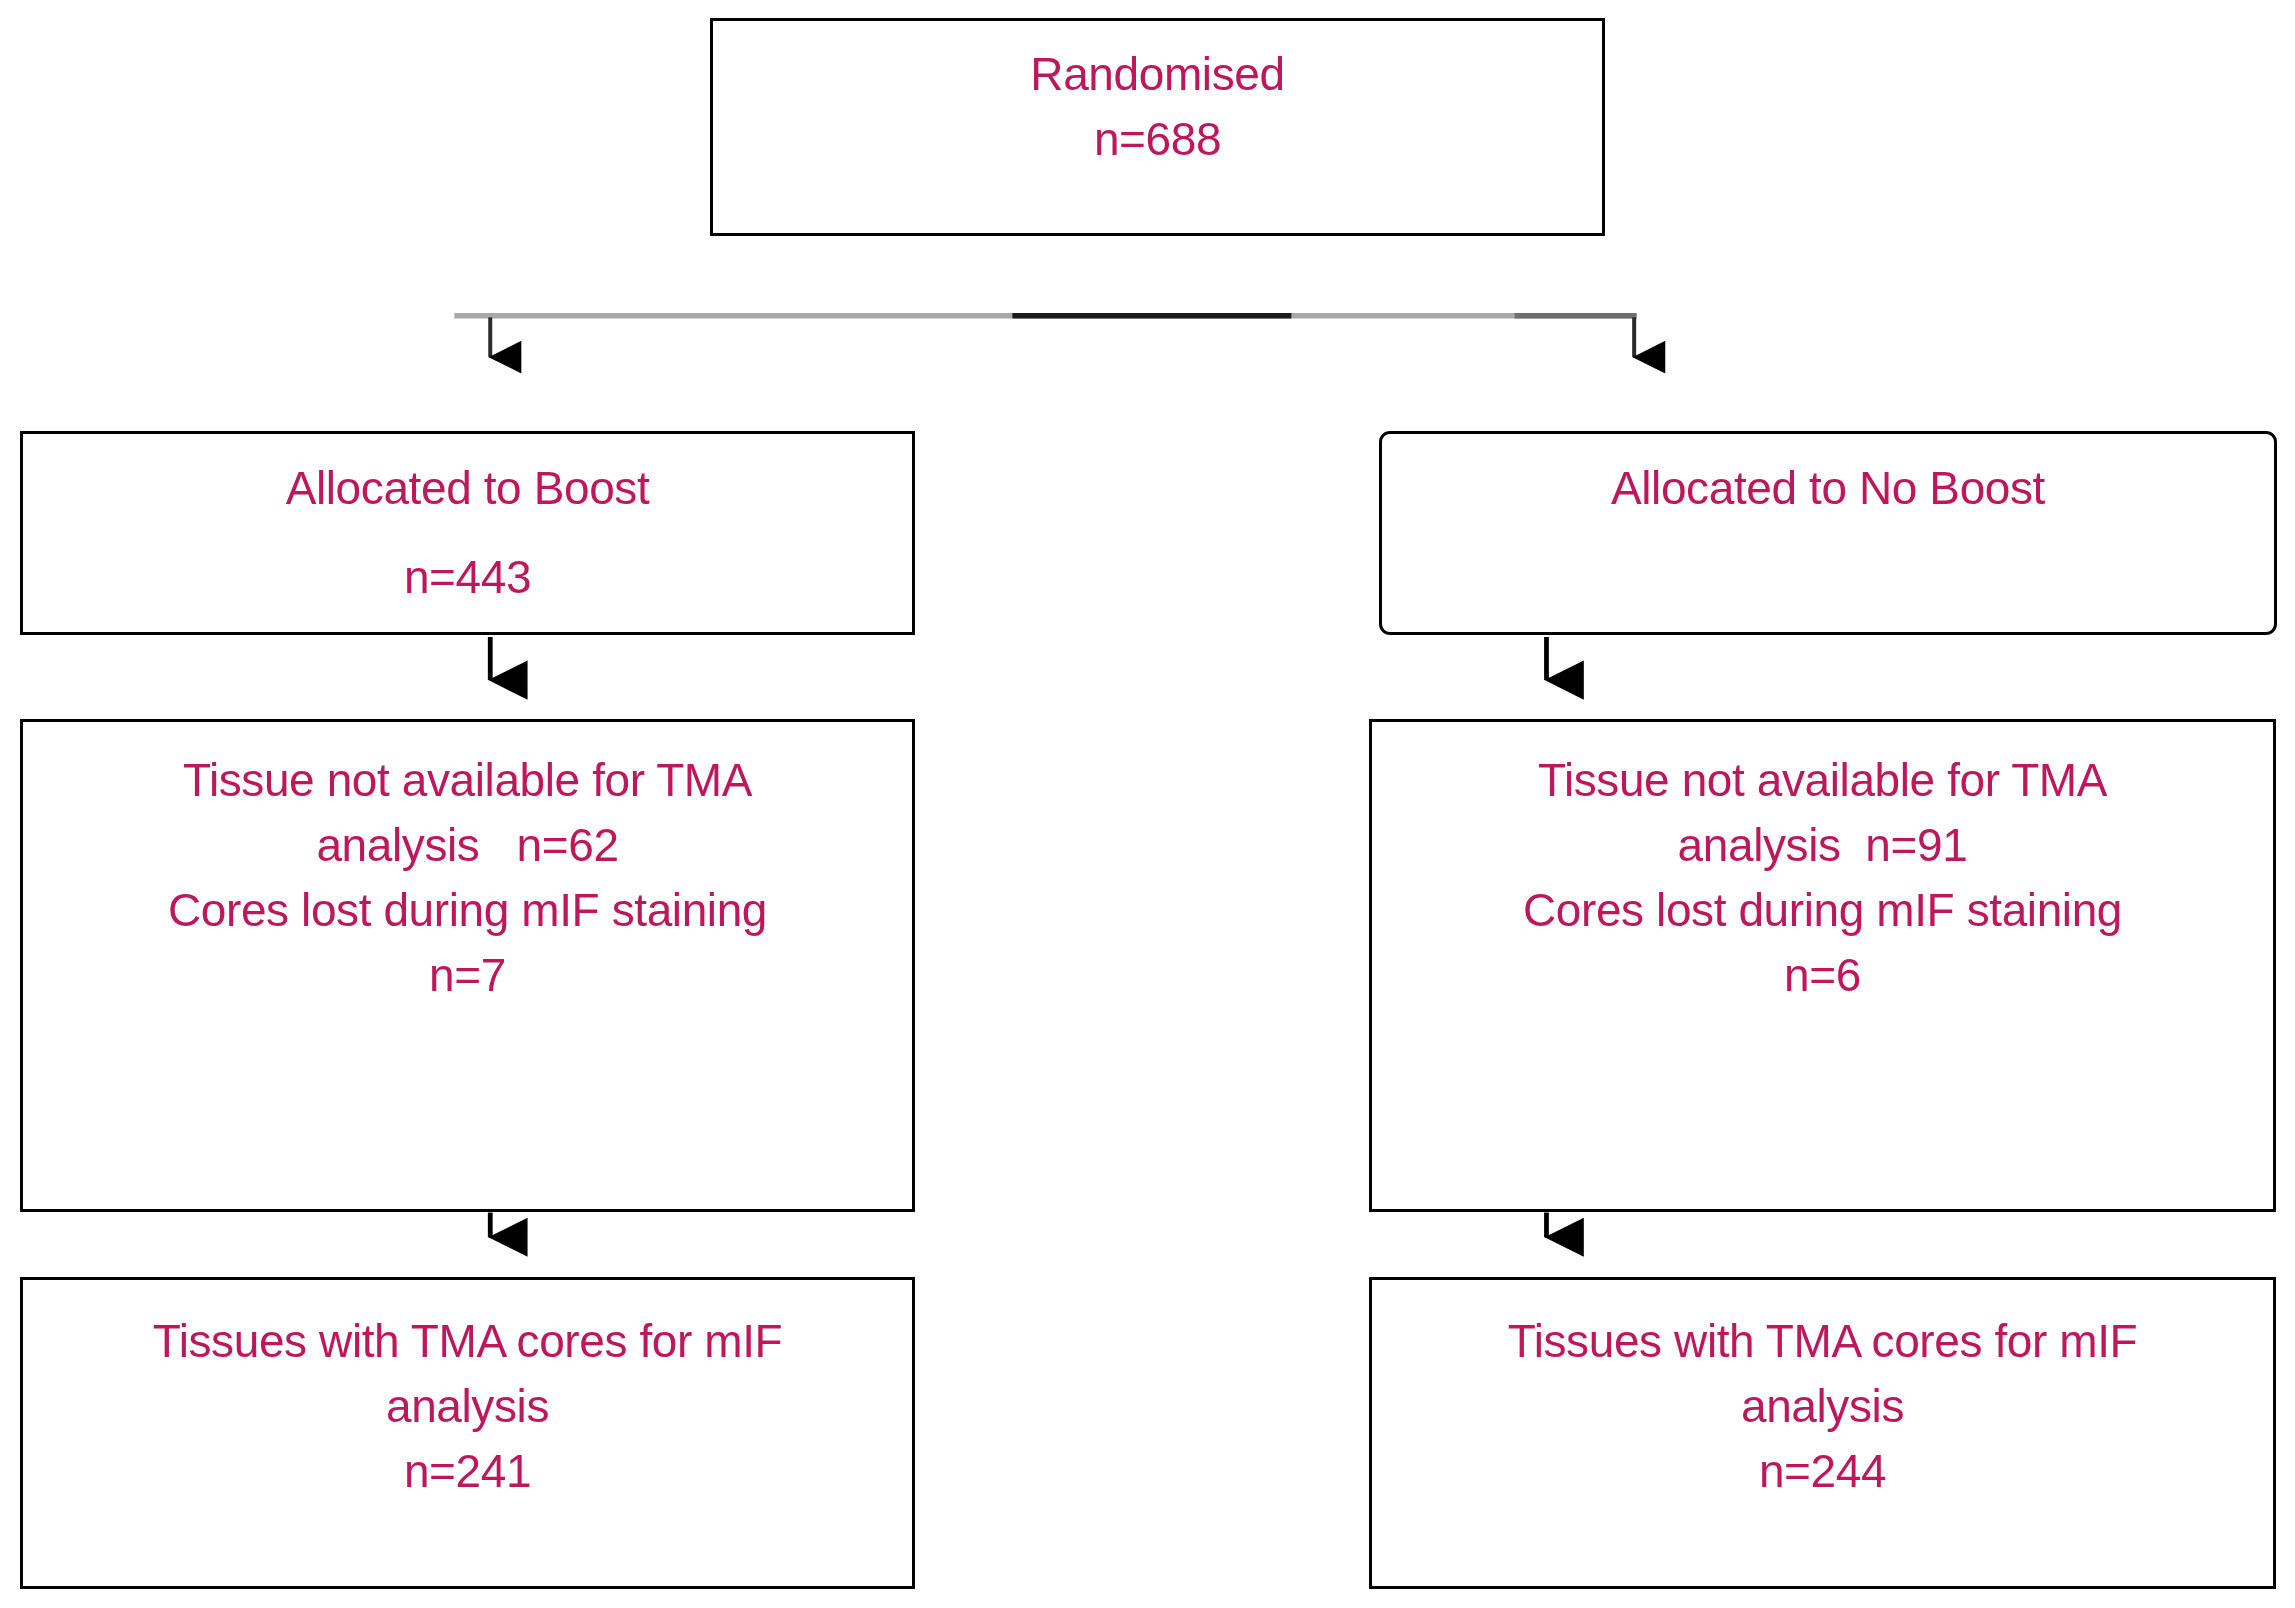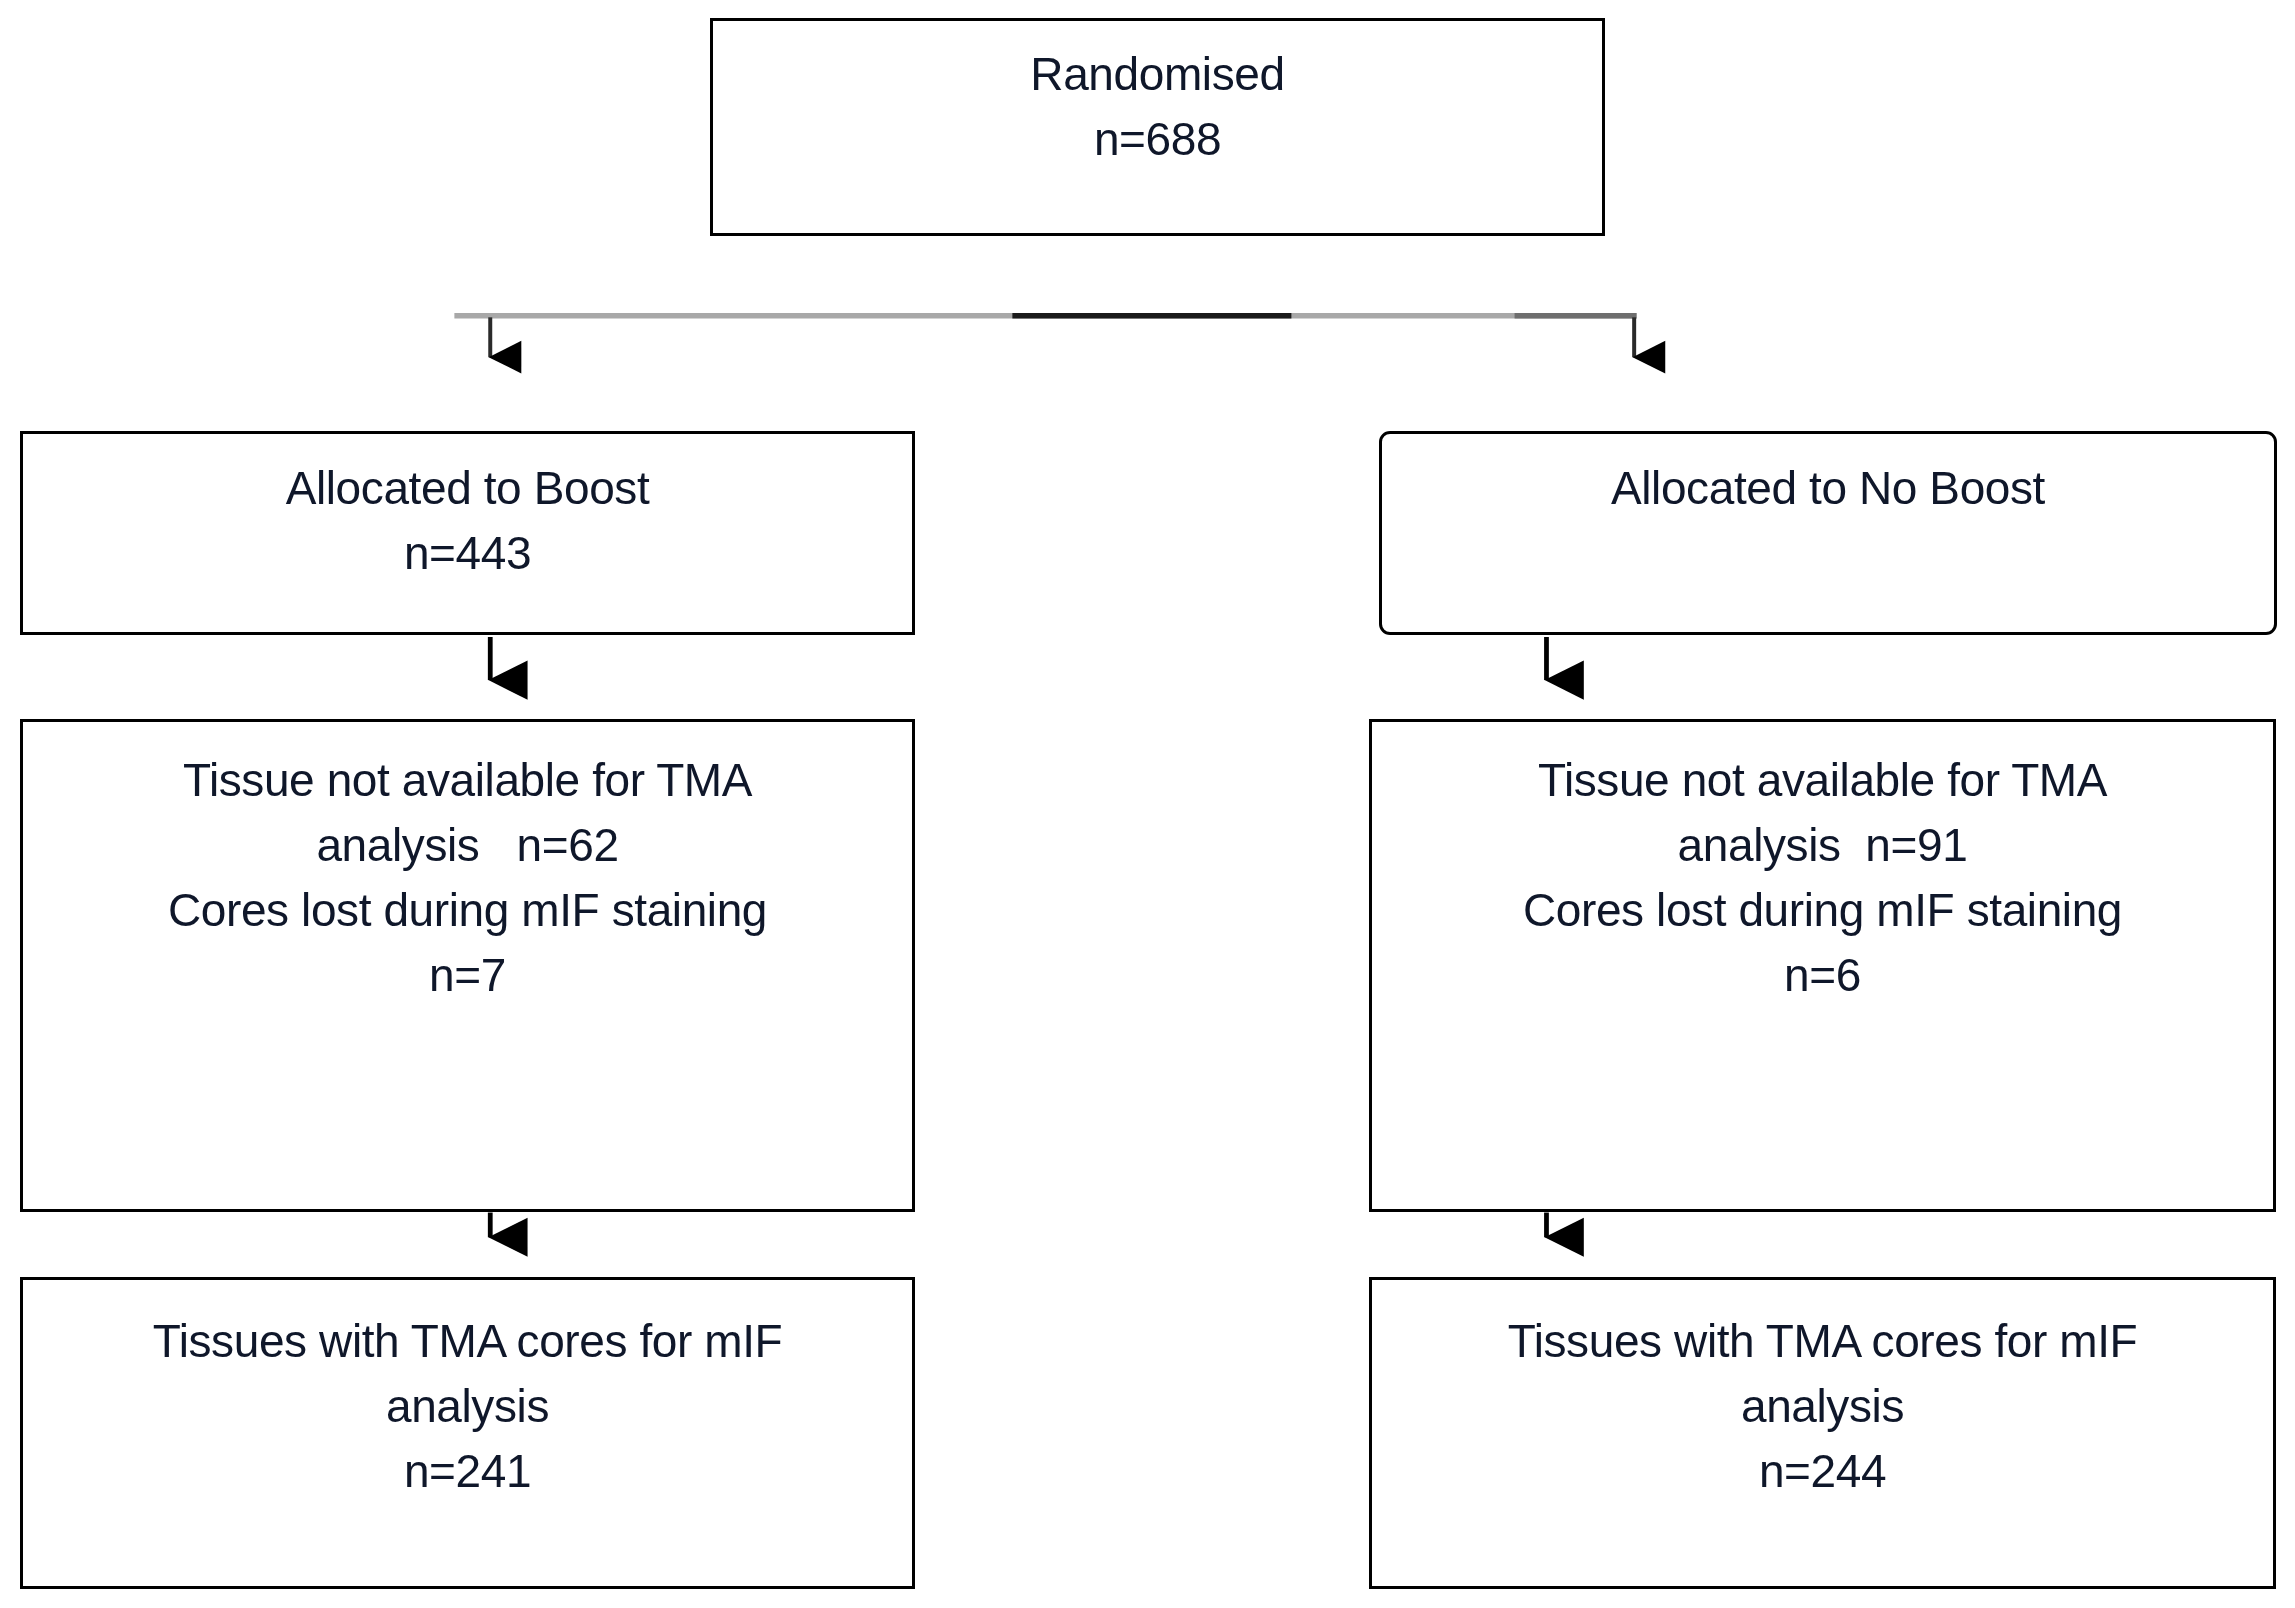--- a/index.html
+++ b/index.html
@@ -17,21 +17,21 @@
     font-family: "Liberation Sans", "DejaVu Sans", sans-serif;
   }
   .node {
     position: absolute;
     box-sizing: border-box;
     border: 3.2px solid #000000;
     background: #ffffff;
     display: flex;
     flex-direction: column;
     align-items: center;
-    color: #0f172a;
+    color: #be185d;
   }
   .node .line {
     display: block;
     width: 100%;
     text-align: center;
     white-space: pre;
     font-size: 46px;
     line-height: 65px;
     letter-spacing: -0.4px;
     font-weight: 400;
@@ -45,20 +45,21 @@
     justify-content: flex-start;
     padding-top: 21px;
   }
   
   #node-alloc-boost {
     left: 20px;
     top: 431px;
     width: 895px;
     height: 204px;
     padding-top: 22px;
+    gap: 24px;
   }
   #node-excl-boost {
     left: 20px;
     top: 719px;
     width: 895px;
     height: 493px;
     padding-top: 25.5px;
   }
   #node-final-boost {
     left: 20px;

